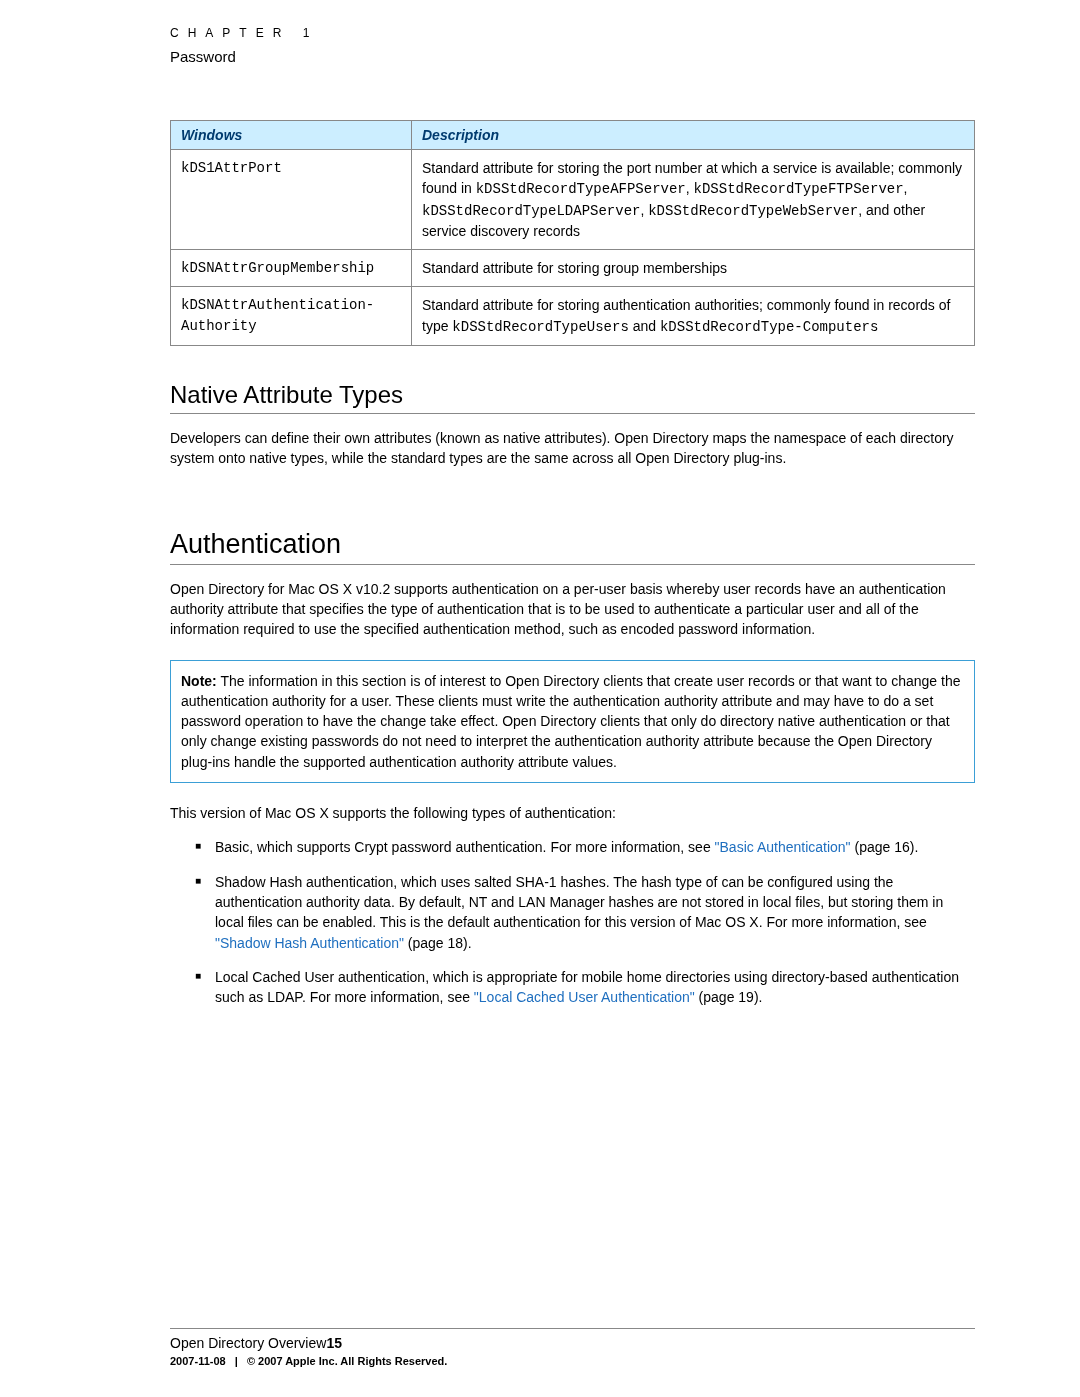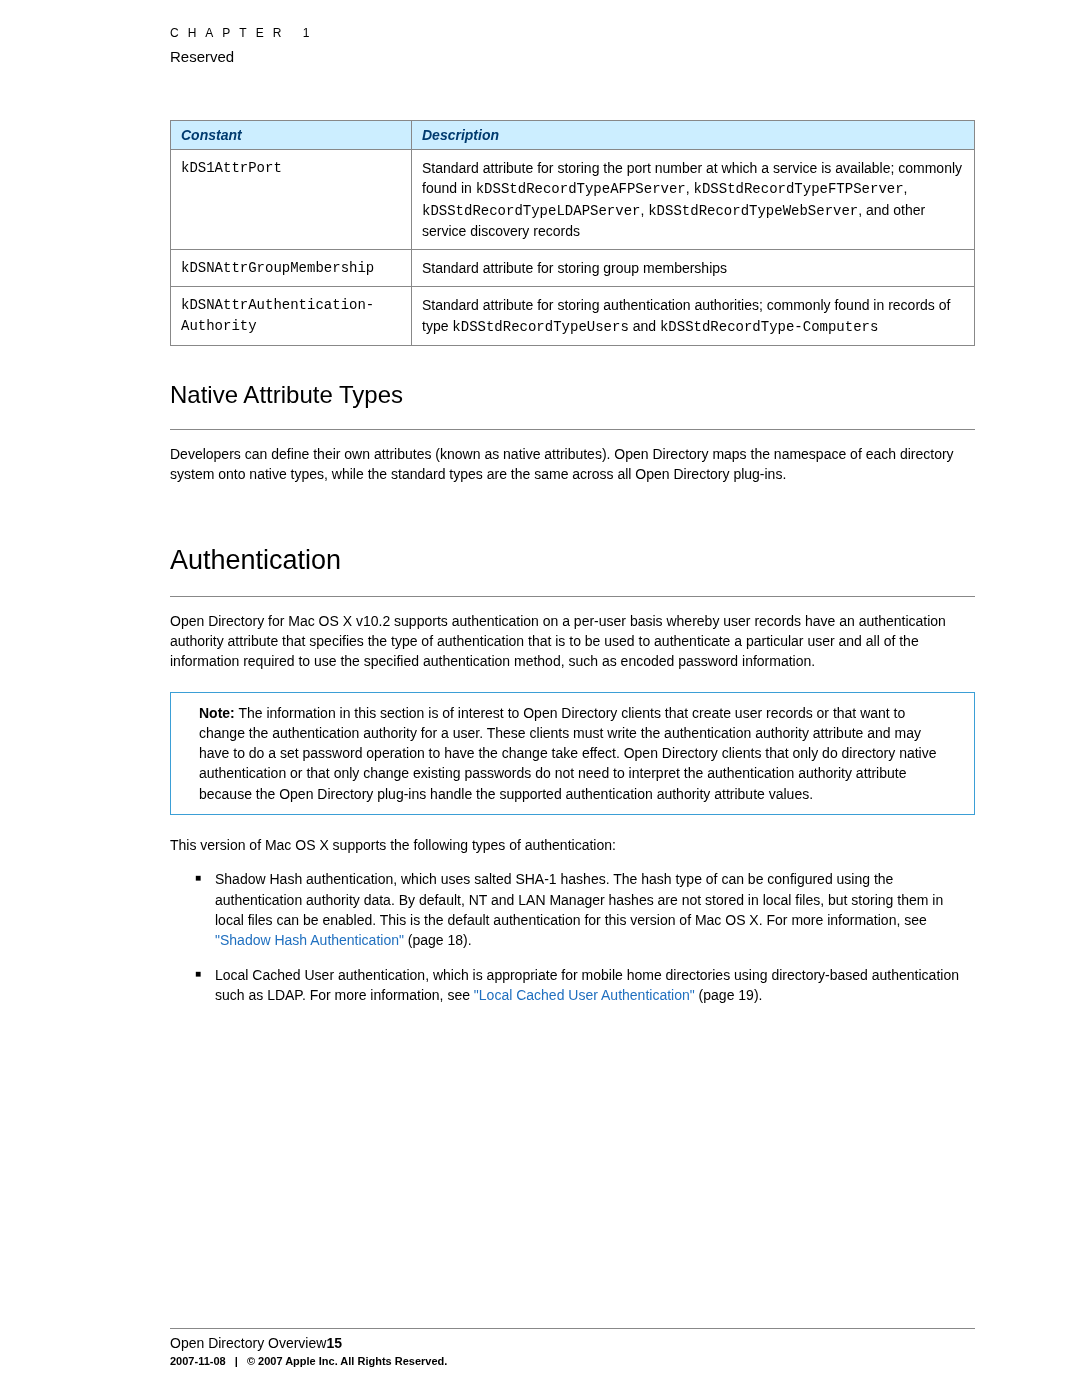--- a/index.html
+++ b/index.html
@@ -48,35 +48,35 @@
   .col-const { width: 220px; }
   .code {
     font-family: "Courier New", monospace;
     font-size: 14px;
     margin-top: 32px;
   }
   h2.section {
     font-size: 24px;
     font-weight: normal;
     margin: 35px 0 2px 0;
-    padding-bottom: 20px;
+    padding-bottom: 4px;
     border-bottom: 1px solid #888;
   }
   h2.auth {
     font-size: 27px;
     margin-top: 60px;
   }
   p.body {
     font-size: 14px;
     line-height: 1.45;
     margin: 14px 0;
   }
   .note-box {
     border: 1px solid #3b9fd6;
-    padding: 10px 28px;
+    padding: 10px 10px;
     font-size: 14px;
     line-height: 1.45;
     margin: 20px 0;
   }
   .note-box b { font-weight: bold; }
   ul.bullets {
     list-style: none;
     padding: 0 0 0 25px;
     margin: 10px 0;
   }
@@ -113,26 +113,26 @@
     margin-top: 4px;
   }
   .sep { margin: 0 6px; }
 </style>
 </head>
 <body>
 
 <div class="page">
 
   <div class="chapter-label">CHAPTER 1</div>
-  <div class="concepts">Reserved</div>
+  <div class="concepts">Password</div>
 
   <table class="attr-table">
     <thead>
       <tr>
-        <th class="col-const">Constant</th>
+        <th class="col-const">Windows</th>
         <th>Description</th>
       </tr>
     </thead>
     <tbody>
       <tr>
         <td class="code">kDS1AttrPort</td>
         <td>
           <span>Standard attribute for storing the port number at which a service is available; commonly found in </span><span class="code">kDSStdRecordTypeAFPServer</span><span>, </span><span class="code">kDSStdRecordTypeFTPServer</span><span>, </span><span class="code">kDSStdRecordTypeLDAPServer</span><span>, </span><span class="code">kDSStdRecordTypeWebServer</span><span>, and other service discovery records</span>
         </td>
       </tr>
@@ -156,20 +156,23 @@
   <p class="body">Open Directory for Mac OS X v10.2 supports authentication on a per-user basis whereby user records have an authentication authority attribute that specifies the type of authentication that is to be used to authenticate a particular user and all of the information required to use the specified authentication method, such as encoded password information.</p>
 
   <div class="note-box">
     <b>Note:</b><span> The information in this section is of interest to Open Directory clients that create user records or that want to change the authentication authority for a user. These clients must write the authentication authority attribute and may have to do a set password operation to have the change take effect. Open Directory clients that only do directory native authentication or that only change existing passwords do not need to interpret the authentication authority attribute because the Open Directory plug-ins handle the supported authentication authority attribute values.</span>
   </div>
 
   <p class="body">This version of Mac OS X supports the following types of authentication:</p>
 
   <ul class="bullets">
     <li>
+      <span>Basic, which supports Crypt password authentication. For more information, see </span><span class="link">"Basic Authentication"</span><span> (page 16).</span>
+    </li>
+    <li>
       <span>Shadow Hash authentication, which uses salted SHA-1 hashes. The hash type of can be configured using the authentication authority data. By default, NT and LAN Manager hashes are not stored in local files, but storing them in local files can be enabled. This is the default authentication for this version of Mac OS X. For more information, see </span><span class="link">"Shadow Hash Authentication"</span><span> (page 18).</span>
     </li>
     <li>
       <span>Local Cached User authentication, which is appropriate for mobile home directories using directory-based authentication such as LDAP. For more information, see </span><span class="link">"Local Cached User Authentication"</span><span> (page 19).</span>
     </li>
   </ul>
 
   <div class="footer">
     <div class="footer-line1">
       <span>Open Directory Overview</span>

